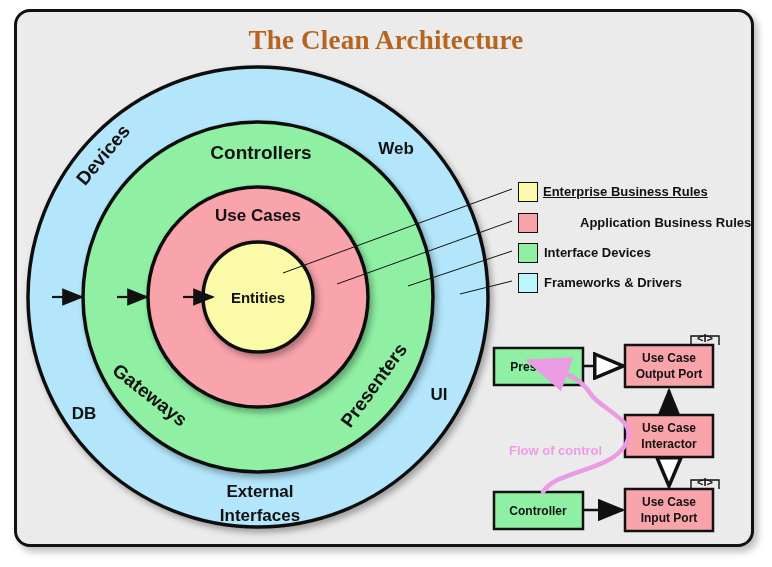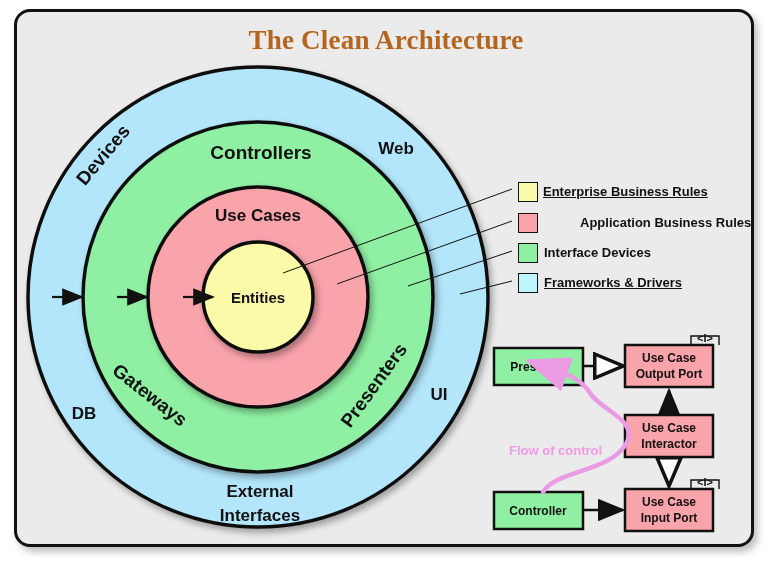--- a/index.html
+++ b/index.html
@@ -158,21 +158,21 @@
     <div class="legend-swatch" style="left:518px; top:182px; background:#fafaa8;"></div>
     <div class="legend-text" style="left:543px; top:185px;text-decoration:underline;">Enterprise Business Rules</div>
 
     <div class="legend-swatch" style="left:518px; top:213px; background:#f9a3ab;"></div>
     <div class="legend-text" style="left:544px; top:216px;margin-left:36px;">Application Business Rules</div>
 
     <div class="legend-swatch" style="left:518px; top:243px; background:#8ff0a3;"></div>
     <div class="legend-text" style="left:544px; top:246px;">Interface Devices</div>
 
     <div class="legend-swatch" style="left:518px; top:273px; background:#bdf7fd;"></div>
-    <div class="legend-text" style="left:544px; top:276px;text-decoration:underline;">Frameworks &amp; Drivers</div>
+    <div class="legend-text" style="left:544px; top:276px;">Frameworks &amp; Drivers</div>
   </div>
 
   <svg class="layer" viewBox="0 0 772 567">
 
     <rect x="494" y="348" width="89" height="37" fill="#8ff0a3" stroke="#111111" stroke-width="2.5"></rect>
     <text class="boxlabel" x="538" y="371" text-anchor="middle">Presenter</text>
 
     <rect x="625" y="345" width="88" height="42" fill="#f9a3ab" stroke="#111111" stroke-width="2.5"></rect>
     <text class="boxlabel" x="669" y="362" text-anchor="middle">Use Case</text>
     <text class="boxlabel" x="669" y="378" text-anchor="middle">Output Port</text>

